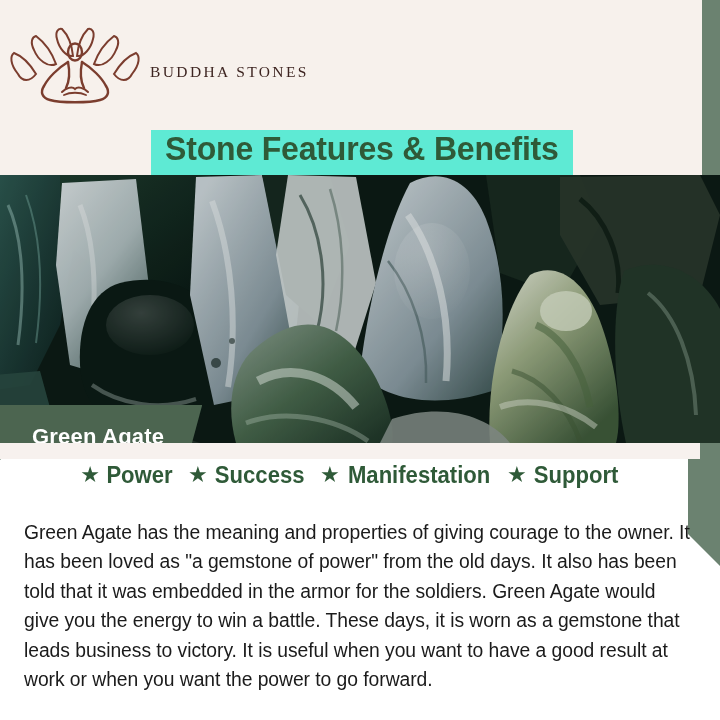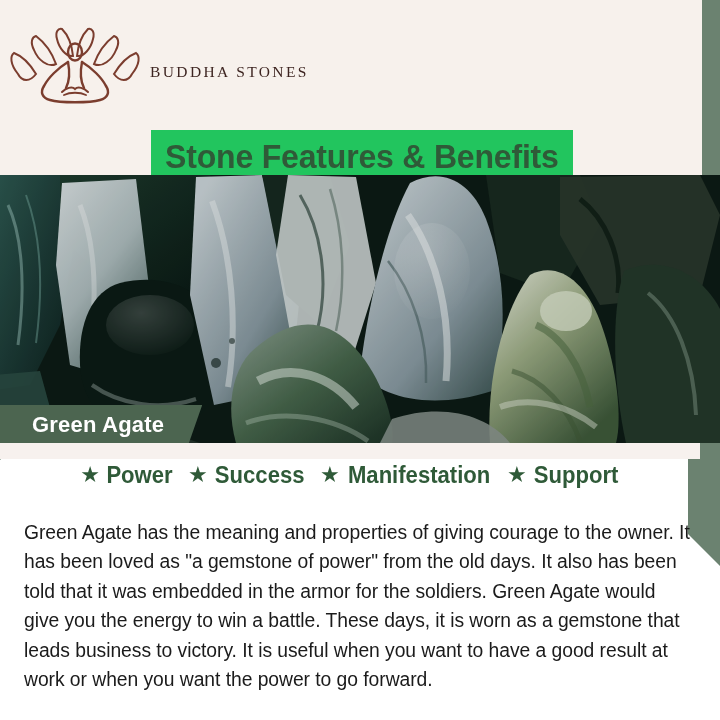--- a/index.html
+++ b/index.html
@@ -68,23 +68,23 @@
     letter-spacing: 2.4px;
     color: #3d2420;
     font-weight: 400;
   }
 
   
   .title-bar {
     position: absolute;
     left: 151px; top: 130px;
     width: 422px; height: 46px;
-    background: #22c55e;
-    display: flex;
-    align-items: flex-end;
+    background: #5eead4;
+    display: flex;
+    align-items: flex-start;
     justify-content: center;
   }
   .title-text {
     font-family: "Liberation Sans Narrow", "Liberation Sans", sans-serif;
     font-size: 33px;
     font-weight: bold;
     color: #2f5a38;
     letter-spacing: -0.2px;
     transform: scaleX(0.97);
     white-space: nowrap;
@@ -98,21 +98,21 @@
     overflow: hidden;
     background: #10201a;
   }
   .photo svg { display: block; width: 720px; height: 268px; }
 
   
   .stone-label {
     position: absolute;
     left: 0; top: 405px;
     height: 40px;
-    padding: 0 38px 0 32px;
+    padding: 12px 38px 0 32px;
     background: #4c6550;
     display: flex;
     align-items: center;
     clip-path: polygon(0 0, 100% 0, calc(100% - 14px) 100%, 0 100%);
   }
   .stone-label-text {
     font-family: "Liberation Sans", sans-serif;
     font-size: 22px;
     font-weight: bold;
     color: #ffffff;

